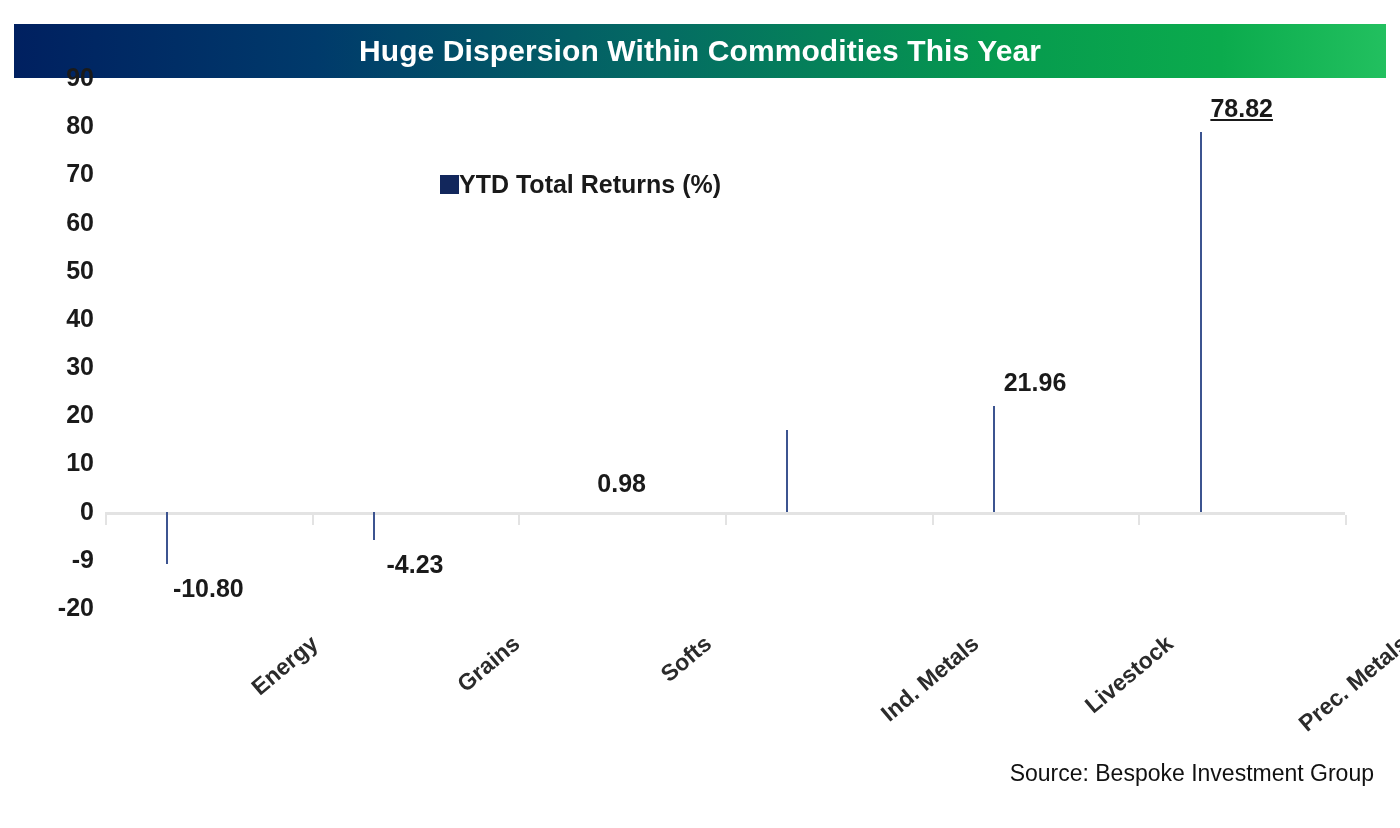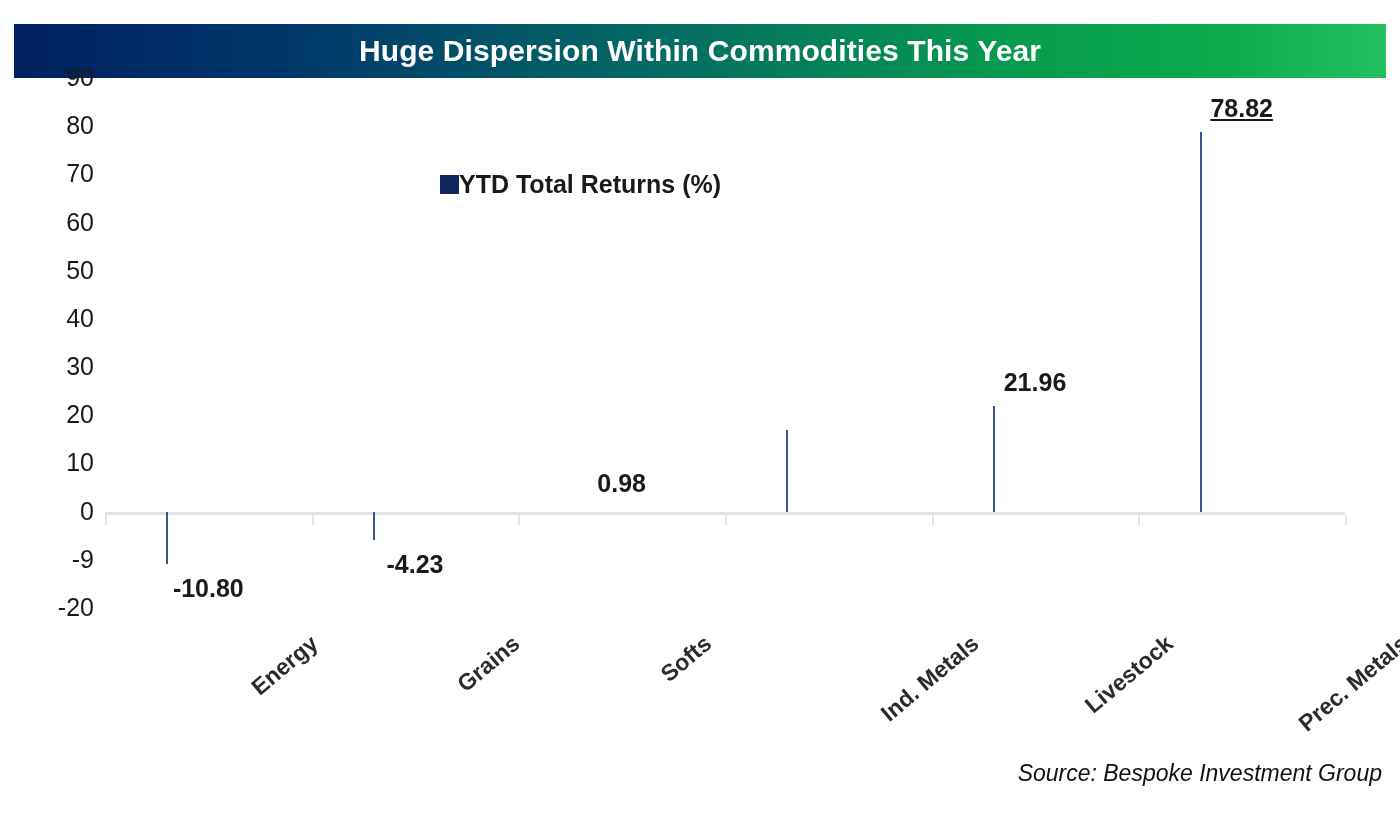--- a/index.html
+++ b/index.html
@@ -53,21 +53,21 @@
     height: 680px;
   }
 
   
   .y-tick-label {
     position: absolute;
     right: 0;
     width: 70px;
     text-align: right;
     font-size: 25px;
-    font-weight: normal;
+    font-weight: bold;
     color: #1a1a1a;
     line-height: 1;
     font-family: "Liberation Sans", sans-serif;
   }
   #y-axis-labels {
     position: absolute;
     left: 18px;
     top: 0;
     width: 76px;
     height: 100%;
@@ -151,24 +151,23 @@
     font-size: 25px;
     font-weight: bold;
     color: #1a1a1a;
     white-space: nowrap;
     font-family: "Liberation Sans", sans-serif;
   }
 
   
   #source-note {
     position: absolute;
-    right: 18px;
+    right: 26px;
     top: 760px;
     font-size: 23px;
-    font-style: italic;
     color: #111111;
     white-space: nowrap;
     font-family: "Liberation Sans", sans-serif;
   }
 </style>
 </head>
 <body>
 
 <div id="title-banner">
   <span id="title-text">Huge Dispersion Within Commodities This Year</span>

